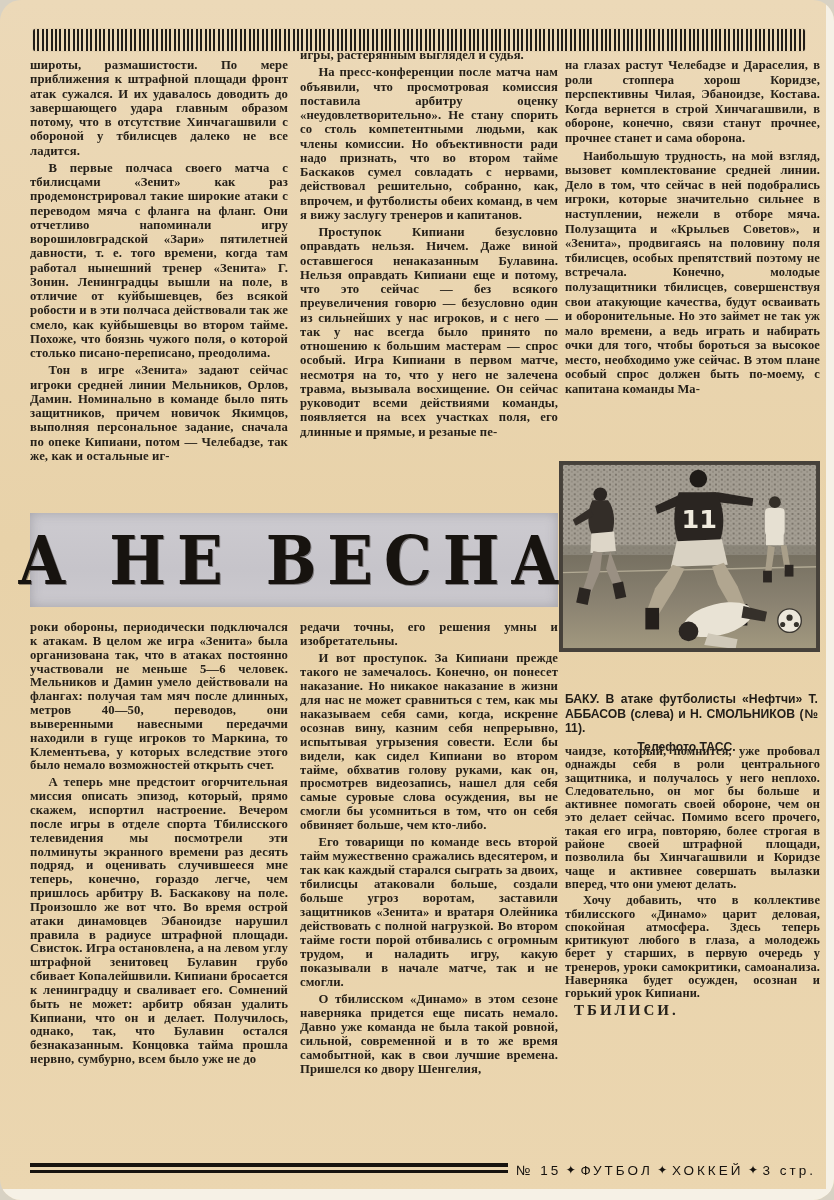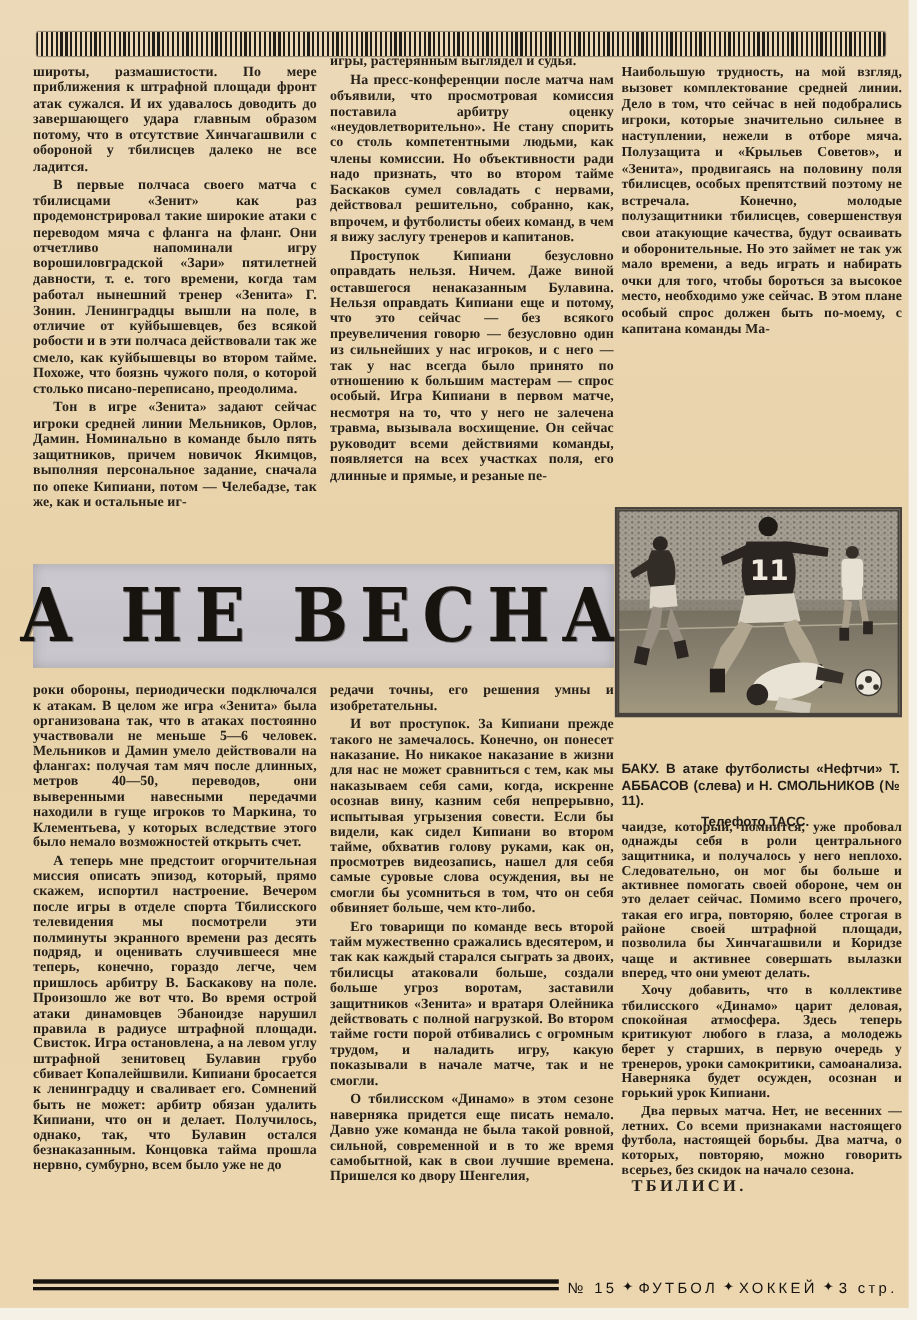--- a/index.html
+++ b/index.html
@@ -3,20 +3,21 @@
 <meta charset="utf-8">
 <style>
   * { margin:0; padding:0; box-sizing:border-box; }
   html,body { background:#d8d2c4; }
   .page {
     position:relative; width:834px; height:1200px; margin:0 auto;
     background:linear-gradient(180deg,#ecd9b8 0%,#e8d2a9 45%,#ebd6b0 100%);
     overflow:hidden;
     font-family:"Liberation Serif", serif;
     color:#241f19;
+    border-radius:21px;
   }
   .edge-right { position:absolute; left:826px; top:0; width:8px; height:1200px; background:#f6f1e6; }
   .edge-bottom { position:absolute; left:0; top:1189px; width:834px; height:11px; background:#f6f1e6; }
 
   .stripe-bar {
     position:absolute; left:33px; top:29px; width:772px; height:22px; border-radius:2px;
     background:repeating-linear-gradient(90deg,#211d18 0 2px, rgba(33,29,24,0) 2px 4.4px);
     box-shadow:0 0 1px rgba(0,0,0,.4);
   }
 
@@ -92,20 +93,21 @@
       <p lang="ru">широты, размашистости. По мере приближения к штрафной площади фронт атак сужался. И их удавалось доводить до завершающего удара главным образом потому, что в отсутствие Хинчагашвили с обороной у тбилисцев далеко не все ладится.</p>
       <p lang="ru">В первые полчаса своего матча с тбилисцами «Зенит» как раз продемонстрировал такие широкие атаки с переводом мяча с фланга на фланг. Они отчетливо напоминали игру ворошиловградской «Зари» пятилетней давности, т. е. того времени, когда там работал нынешний тренер «Зенита» Г. Зонин. Ленинградцы вышли на поле, в отличие от куйбышевцев, без всякой робости и в эти полчаса действовали так же смело, как куйбышевцы во втором тайме. Похоже, что боязнь чужого поля, о которой столько писано-переписано, преодолима.</p>
       <p lang="ru">Тон в игре «Зенита» задают сейчас игроки средней линии Мельников, Орлов, Дамин. Номинально в команде было пять защитников, причем новичок Якимцов, выполняя персональное задание, сначала по опеке Кипиани, потом — Челебадзе, так же, как и остальные иг-</p>
     </div>
   <div class="textblock col2-top">
       <p lang="ru">игры, растерянным выглядел и судья.</p>
       <p lang="ru">На пресс-конференции после матча нам объявили, что просмотровая комиссия поставила арбитру оценку «неудовлетворительно». Не стану спорить со столь компетентными людьми, как члены комиссии. Но объективности ради надо признать, что во втором тайме Баскаков сумел совладать с нервами, действовал решительно, собранно, как, впрочем, и футболисты обеих команд, в чем я вижу заслугу тренеров и капитанов.</p>
       <p lang="ru">Проступок Кипиани безусловно оправдать нельзя. Ничем. Даже виной оставшегося ненаказанным Булавина. Нельзя оправдать Кипиани еще и потому, что это сейчас — без всякого преувеличения говорю — безусловно один из сильнейших у нас игроков, и с него — так у нас всегда было принято по отношению к большим мастерам — спрос особый. Игра Кипиани в первом матче, несмотря на то, что у него не залечена травма, вызывала восхищение. Он сейчас руководит всеми действиями команды, появляется на всех участках поля, его длинные и прямые, и резаные пе-</p>
     </div>
   <div class="textblock col3-top">
+      <p lang="ru">на глазах растут Челебадзе и Дараселия, в роли стоппера хорош Коридзе, перспективны Чилая, Эбаноидзе, Костава. Когда вернется в строй Хинчагашвили, в обороне, конечно, связи станут прочнее, прочнее станет и сама оборона.</p>
       <p lang="ru">Наибольшую трудность, на мой взгляд, вызовет комплектование средней линии. Дело в том, что сейчас в ней подобрались игроки, которые значительно сильнее в наступлении, нежели в отборе мяча. Полузащита и «Крыльев Советов», и «Зенита», продвигаясь на половину поля тбилисцев, особых препятствий поэтому не встречала. Конечно, молодые полузащитники тбилисцев, совершенствуя свои атакующие качества, будут осваивать и оборонительные. Но это займет не так уж мало времени, а ведь играть и набирать очки для того, чтобы бороться за высокое место, необходимо уже сейчас. В этом плане особый спрос должен быть по-моему, с капитана команды Ма-</p>
     </div>
 
   <div class="headline-block">
     <div class="headline-text">А НЕ ВЕСНА</div>
   </div>
 
   <div class="photo">
     <svg viewBox="0 0 262 191" preserveAspectRatio="none">
       <defs>
@@ -188,21 +190,20 @@
     </div>
   <div class="textblock col2-bottom">
       <p lang="ru">редачи точны, его решения умны и изобретательны.</p>
       <p lang="ru">И вот проступок. За Кипиани прежде такого не замечалось. Конечно, он понесет наказание. Но никакое наказание в жизни для нас не может сравниться с тем, как мы наказываем себя сами, когда, искренне осознав вину, казним себя непрерывно, испытывая угрызения совести. Если бы видели, как сидел Кипиани во втором тайме, обхватив голову руками, как он, просмотрев видеозапись, нашел для себя самые суровые слова осуждения, вы не смогли бы усомниться в том, что он себя обвиняет больше, чем кто-либо.</p>
       <p lang="ru">Его товарищи по команде весь второй тайм мужественно сражались вдесятером, и так как каждый старался сыграть за двоих, тбилисцы атаковали больше, создали больше угроз воротам, заставили защитников «Зенита» и вратаря Олейника действовать с полной нагрузкой. Во втором тайме гости порой отбивались с огромным трудом, и наладить игру, какую показывали в начале матче, так и не смогли.</p>
       <p lang="ru">О тбилисском «Динамо» в этом сезоне наверняка придется еще писать немало. Давно уже команда не была такой ровной, сильной, современной и в то же время самобытной, как в свои лучшие времена. Пришелся ко двору Шенгелия,</p>
     </div>
   <div class="textblock col3-bottom">
       <p lang="ru">чаидзе, который, помнится, уже пробовал однажды себя в роли центрального защитника, и получалось у него неплохо. Следовательно, он мог бы больше и активнее помогать своей обороне, чем он это делает сейчас. Помимо всего прочего, такая его игра, повторяю, более строгая в районе своей штрафной площади, позволила бы Хинчагашвили и Коридзе чаще и активнее совершать вылазки вперед, что они умеют делать.</p>
       <p lang="ru">Хочу добавить, что в коллективе тбилисского «Динамо» царит деловая, спокойная атмосфера. Здесь теперь критикуют любого в глаза, а молодежь берет у старших, в первую очередь у тренеров, уроки самокритики, самоанализа. Наверняка будет осужден, осознан и горький урок Кипиани.</p>
-      <p lang="ru">Два первых матча. Нет, не весенних — летних. Со всеми признаками настоящего футбола, настоящей борьбы. Два матча, о которых, повторяю, можно говорить всерьез, без скидок на начало сезона.</p>
     <div class="dateline">ТБИЛИСИ.</div>
   </div>
 
   <div class="bottom-rule"></div>
   <div class="footer-line">
     <span class="t">№ 15</span>
     <span class="s">✦</span>
     <span class="t">ФУТБОЛ</span>
     <span class="s">✦</span>
     <span class="t">ХОККЕЙ</span>

